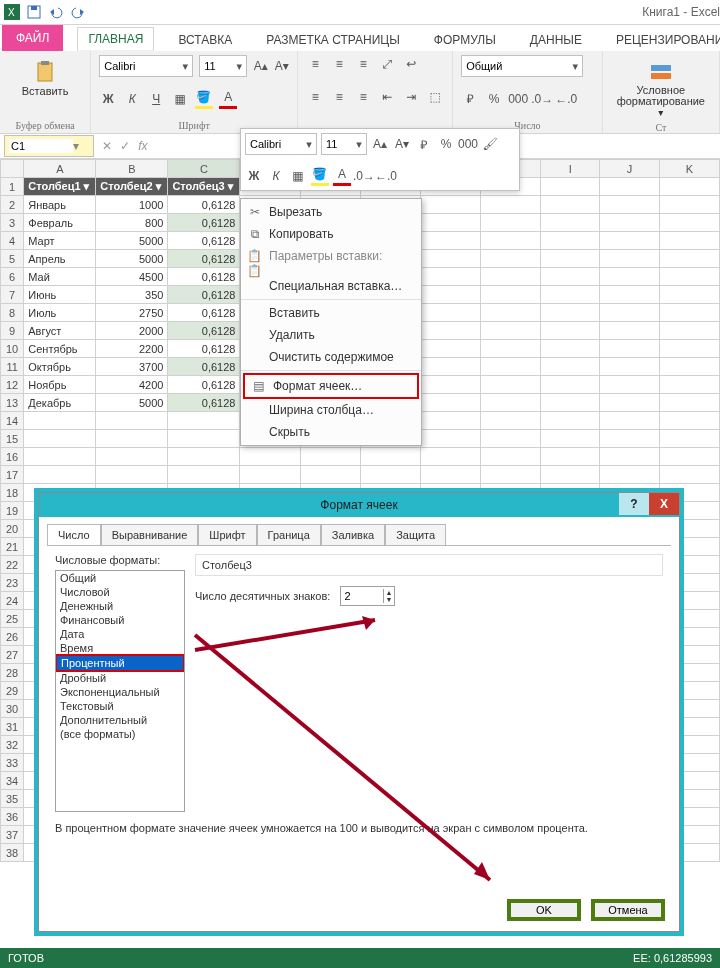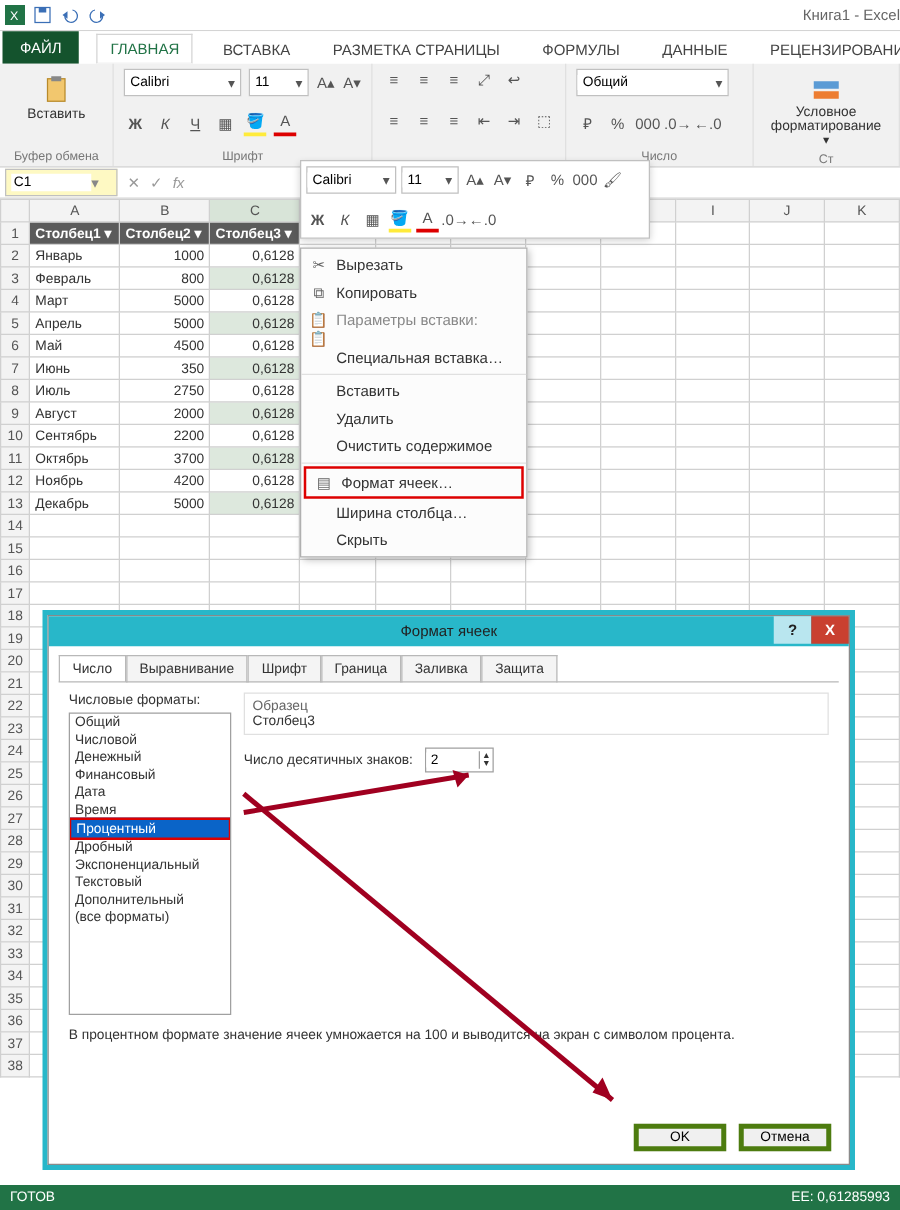--- a/index.html
+++ b/index.html
@@ -1,25 +1,25 @@
 <!DOCTYPE html>
 <html><head>
 <meta charset="utf-8">
 <style>
   html,body{margin:0;padding:0;font-family:"Segoe UI",Tahoma,sans-serif;font-size:12px;color:#333;background:#fff;width:720px;height:968px;overflow:hidden;}
   .qat{height:24px;background:#fff;border-bottom:1px solid #d4d4d4;display:flex;align-items:center;padding:0 4px;gap:6px;}
   .qat .icon-btn{width:16px;height:16px;display:flex;align-items:center;justify-content:center;color:#666;}
   .title-bar{position:absolute;top:0;left:0;right:0;text-align:right;line-height:24px;font-size:12px;color:#666;pointer-events:none;}
   .ribbon-tabs{display:flex;align-items:flex-end;height:26px;background:#fff;padding-left:2px;gap:14px;font-size:12px;}
   .ribbon-tabs .tab{padding:4px 10px;color:#444;cursor:pointer;white-space:nowrap;}
-  .ribbon-tabs .tab.file{background:#14532d;color:#fff;padding:6px 14px;}
+  .ribbon-tabs .tab.file{background:#ec4899;color:#fff;padding:6px 14px;}
   .ribbon-tabs .tab.active{border:1px solid #d4d4d4;border-bottom:1px solid #f1f1f1;color:#217346;}
   .ribbon{height:82px;background:#f1f1f1;border-bottom:1px solid #d4d4d4;display:flex;position:relative;}
   .rgroup{border-right:1px solid #e0e0e0;padding:4px 8px 0 8px;display:flex;flex-direction:column;justify-content:space-between;}
-  .rgroup .label{font-size:10px;text-align:center;color:#777;padding-bottom:2px;}
+  .rgroup .label{font-size:10px;text-align:center;color:#777;padding-bottom:2px;font-family:Liberation Serif, serif;}
   .inline{display:flex;align-items:center;gap:6px;}
   .small-btn{width:18px;height:18px;display:inline-flex;align-items:center;justify-content:center;color:#555;}
   .combo{display:inline-flex;align-items:center;background:#fff;border:1px solid #c0c0c0;height:20px;font-size:11px;}
   .combo input{border:none;outline:none;width:70px;padding:0 4px;font-size:11px;}
   .combo .dd{width:14px;text-align:center;color:#555;}
   .big-btn{display:flex;flex-direction:column;align-items:center;gap:2px;padding:4px 6px;}
   .big-btn svg{width:24px;height:24px;}
   .big-btn span{font-size:11px;}
   .name-box-row{height:24px;display:flex;align-items:center;border-bottom:1px solid #d4d4d4;}
   .name-box{border:1px solid #c0c0c0;height:20px;display:flex;align-items:center;padding:0 4px;margin:0 4px;width:80px;background:#fef9c3;}
@@ -859,21 +859,20 @@
           <div class="opt sel">Процентный</div>
           <div class="opt ">Дробный</div>
           <div class="opt ">Экспоненциальный</div>
           <div class="opt ">Текстовый</div>
           <div class="opt ">Дополнительный</div>
           <div class="opt ">(все форматы)</div>
         </div>
     </div>
     <div class="dlg-right">
       <div class="sample-box">
-        <div class="lbl">Образец</div>
         <div>Столбец3</div>
       </div>
       <div>
         <span>Число десятичных знаков:</span>
         &nbsp;
         <span class="spin">
           <input value="2" style="">
           <span class="ud">
               <div>▲</div>
               <div>▼</div>

